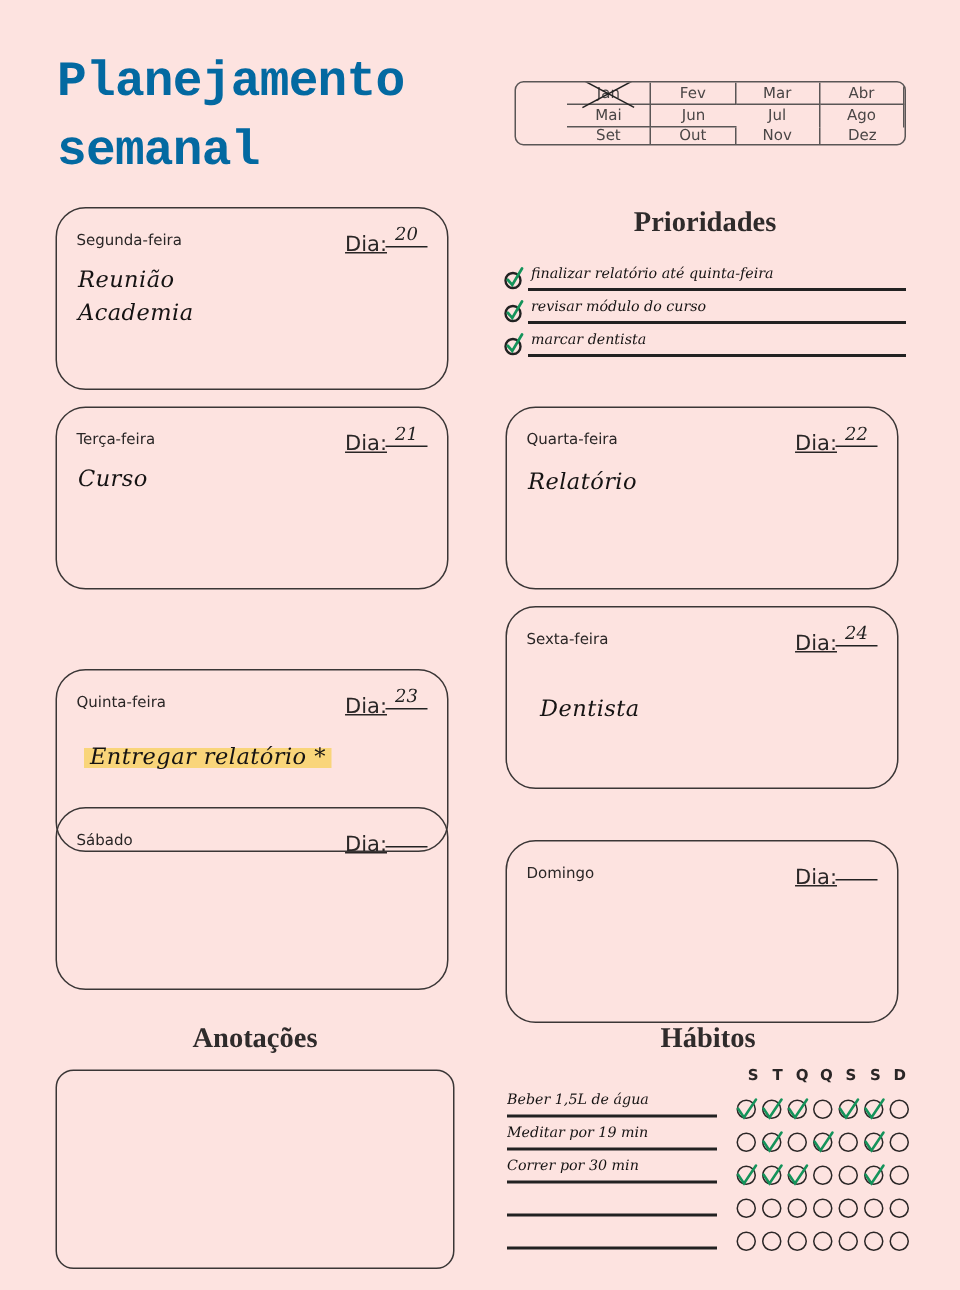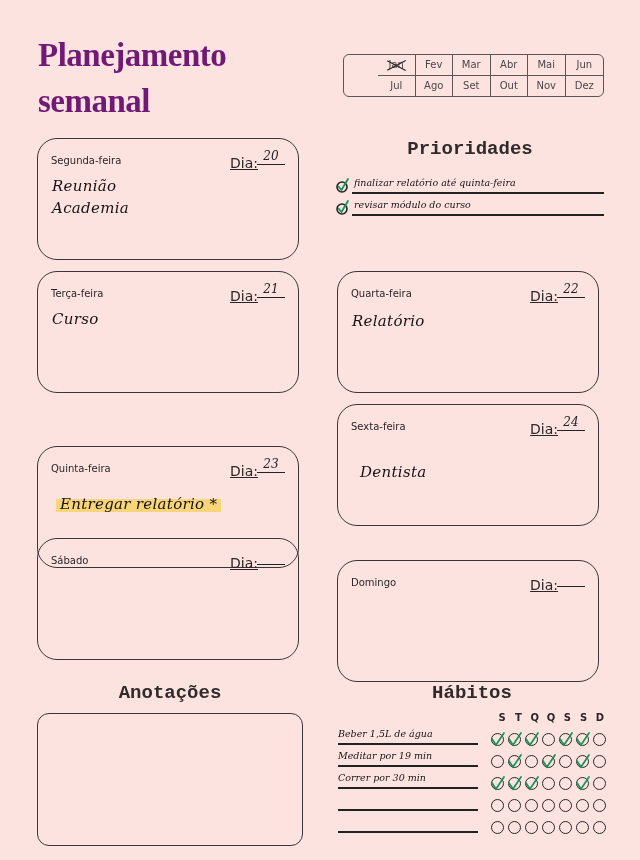--- a/index.html
+++ b/index.html
@@ -1,28 +1,28 @@
 <!DOCTYPE html>
 <html><head>
 <meta charset="utf-8">
 <style>
   * { box-sizing: border-box; margin: 0; padding: 0; }
   html, body { width: 640px; height: 860px; background: #fde3e0; overflow: hidden; }
   body { position: relative; font-family: "DejaVu Sans", sans-serif; color: #2a2626; }
 
   .title {
     position: absolute; left: 38px; top: 32px;
-    font-family: Liberation Serif, serif; font-weight: bold;
-    font-size: 33px; line-height: 46px; color: #701a75; letter-spacing: -0.5px;
+    font-family: Liberation Mono, monospace; font-weight: bold;
+    font-size: 33px; line-height: 46px; color: #0369a1; letter-spacing: -0.5px;
   }
 
   .months {
     position: absolute; left: 343px; top: 54px; width: 261px; height: 43px;
     border: 1.5px solid #5a5656; border-radius: 6px; overflow: hidden;
-    display: grid; grid-template-columns: repeat(6, 1fr); grid-template-rows: 1fr 1fr; padding-left: 34px;
+    display: grid; grid-template-columns: repeat(4, 1fr); grid-template-rows: 1fr 1fr; padding-left: 34px;
   }
   .month {
     border-right: 1.2px solid #5a5656; border-bottom: 1.2px solid #5a5656;
     font-size: 10px; color: #4a4646; display: flex; align-items: center; justify-content: center;
     position: relative;
   }
   .month:nth-child(6n) { border-right: none; }
   .month:nth-child(n+7) { border-bottom: none; }
   .month.crossed::after {
     content: ""; position: absolute; left: 8px; right: 8px; top: 50%;
@@ -48,21 +48,21 @@
   .hand {
     font-family: "DejaVu Serif", serif; font-style: italic; font-size: 15px;
     line-height: 22px; color: #151313; display: block; letter-spacing: 0.3px;
   }
   .hand.hl {
     background: linear-gradient(transparent 25%, #f9d57a 25%, #f9d57a 85%, transparent 85%);
     padding: 0 4px;
   }
 
   .section-title {
-    position: absolute; font-family: Liberation Mono, monospace; font-size: 19px; font-weight: bold;
+    position: absolute; font-family: Liberation Serif, serif; font-size: 19px; font-weight: bold;
     color: #2f2b2b; text-align: center;
   }
 
   .prio-list { position: absolute; left: 336px; top: 172px; width: 268px; }
   .prio-item { position: relative; height: 22px; display: flex; align-items: flex-end; }
   .prio-item .chk {
     width: 14px; height: 14px; flex: none; position: relative; margin-bottom: 1px;
   }
   .prio-item .line {
     flex: 1; margin-left: 2px; border-bottom: 2px solid #222; height: 18px;
@@ -210,20 +210,29 @@
   </div>
   <div class="prio-item">
     <span class="chk">
       <svg width="14" height="14" viewBox="0 0 14 14" style="left:0;top:0;">
         <circle cx="6" cy="8" r="5" fill="none" stroke="#222" stroke-width="1.6"></circle>
         <path d="M2.5 7.5 L5.5 11 L12 0" fill="none" stroke="#14935a" stroke-width="1.8" stroke-linecap="round"></path>
       </svg>
     </span>
     <span class="line">revisar módulo do curso</span>
   </div>
+  <div class="prio-item">
+    <span class="chk">
+      <svg width="14" height="14" viewBox="0 0 14 14" style="left:0;top:0;">
+        <circle cx="6" cy="8" r="5" fill="none" stroke="#222" stroke-width="1.6"></circle>
+        <path d="M2.5 7.5 L5.5 11 L12 0" fill="none" stroke="#14935a" stroke-width="1.8" stroke-linecap="round"></path>
+      </svg>
+    </span>
+    <span class="line">marcar dentista</span>
+  </div>
 </div>
 
 <div class="section-title" style="left:37px; top:682px; width:266px;text-align:center;">Anotações</div>
 <div class="notes-box"></div>
 
 <div class="section-title" style="left:337px; top:682px; width:270px;">Hábitos</div>
 <div class="habits">
   <div class="habit-head">
     <span>S</span>
     <span>T</span>

